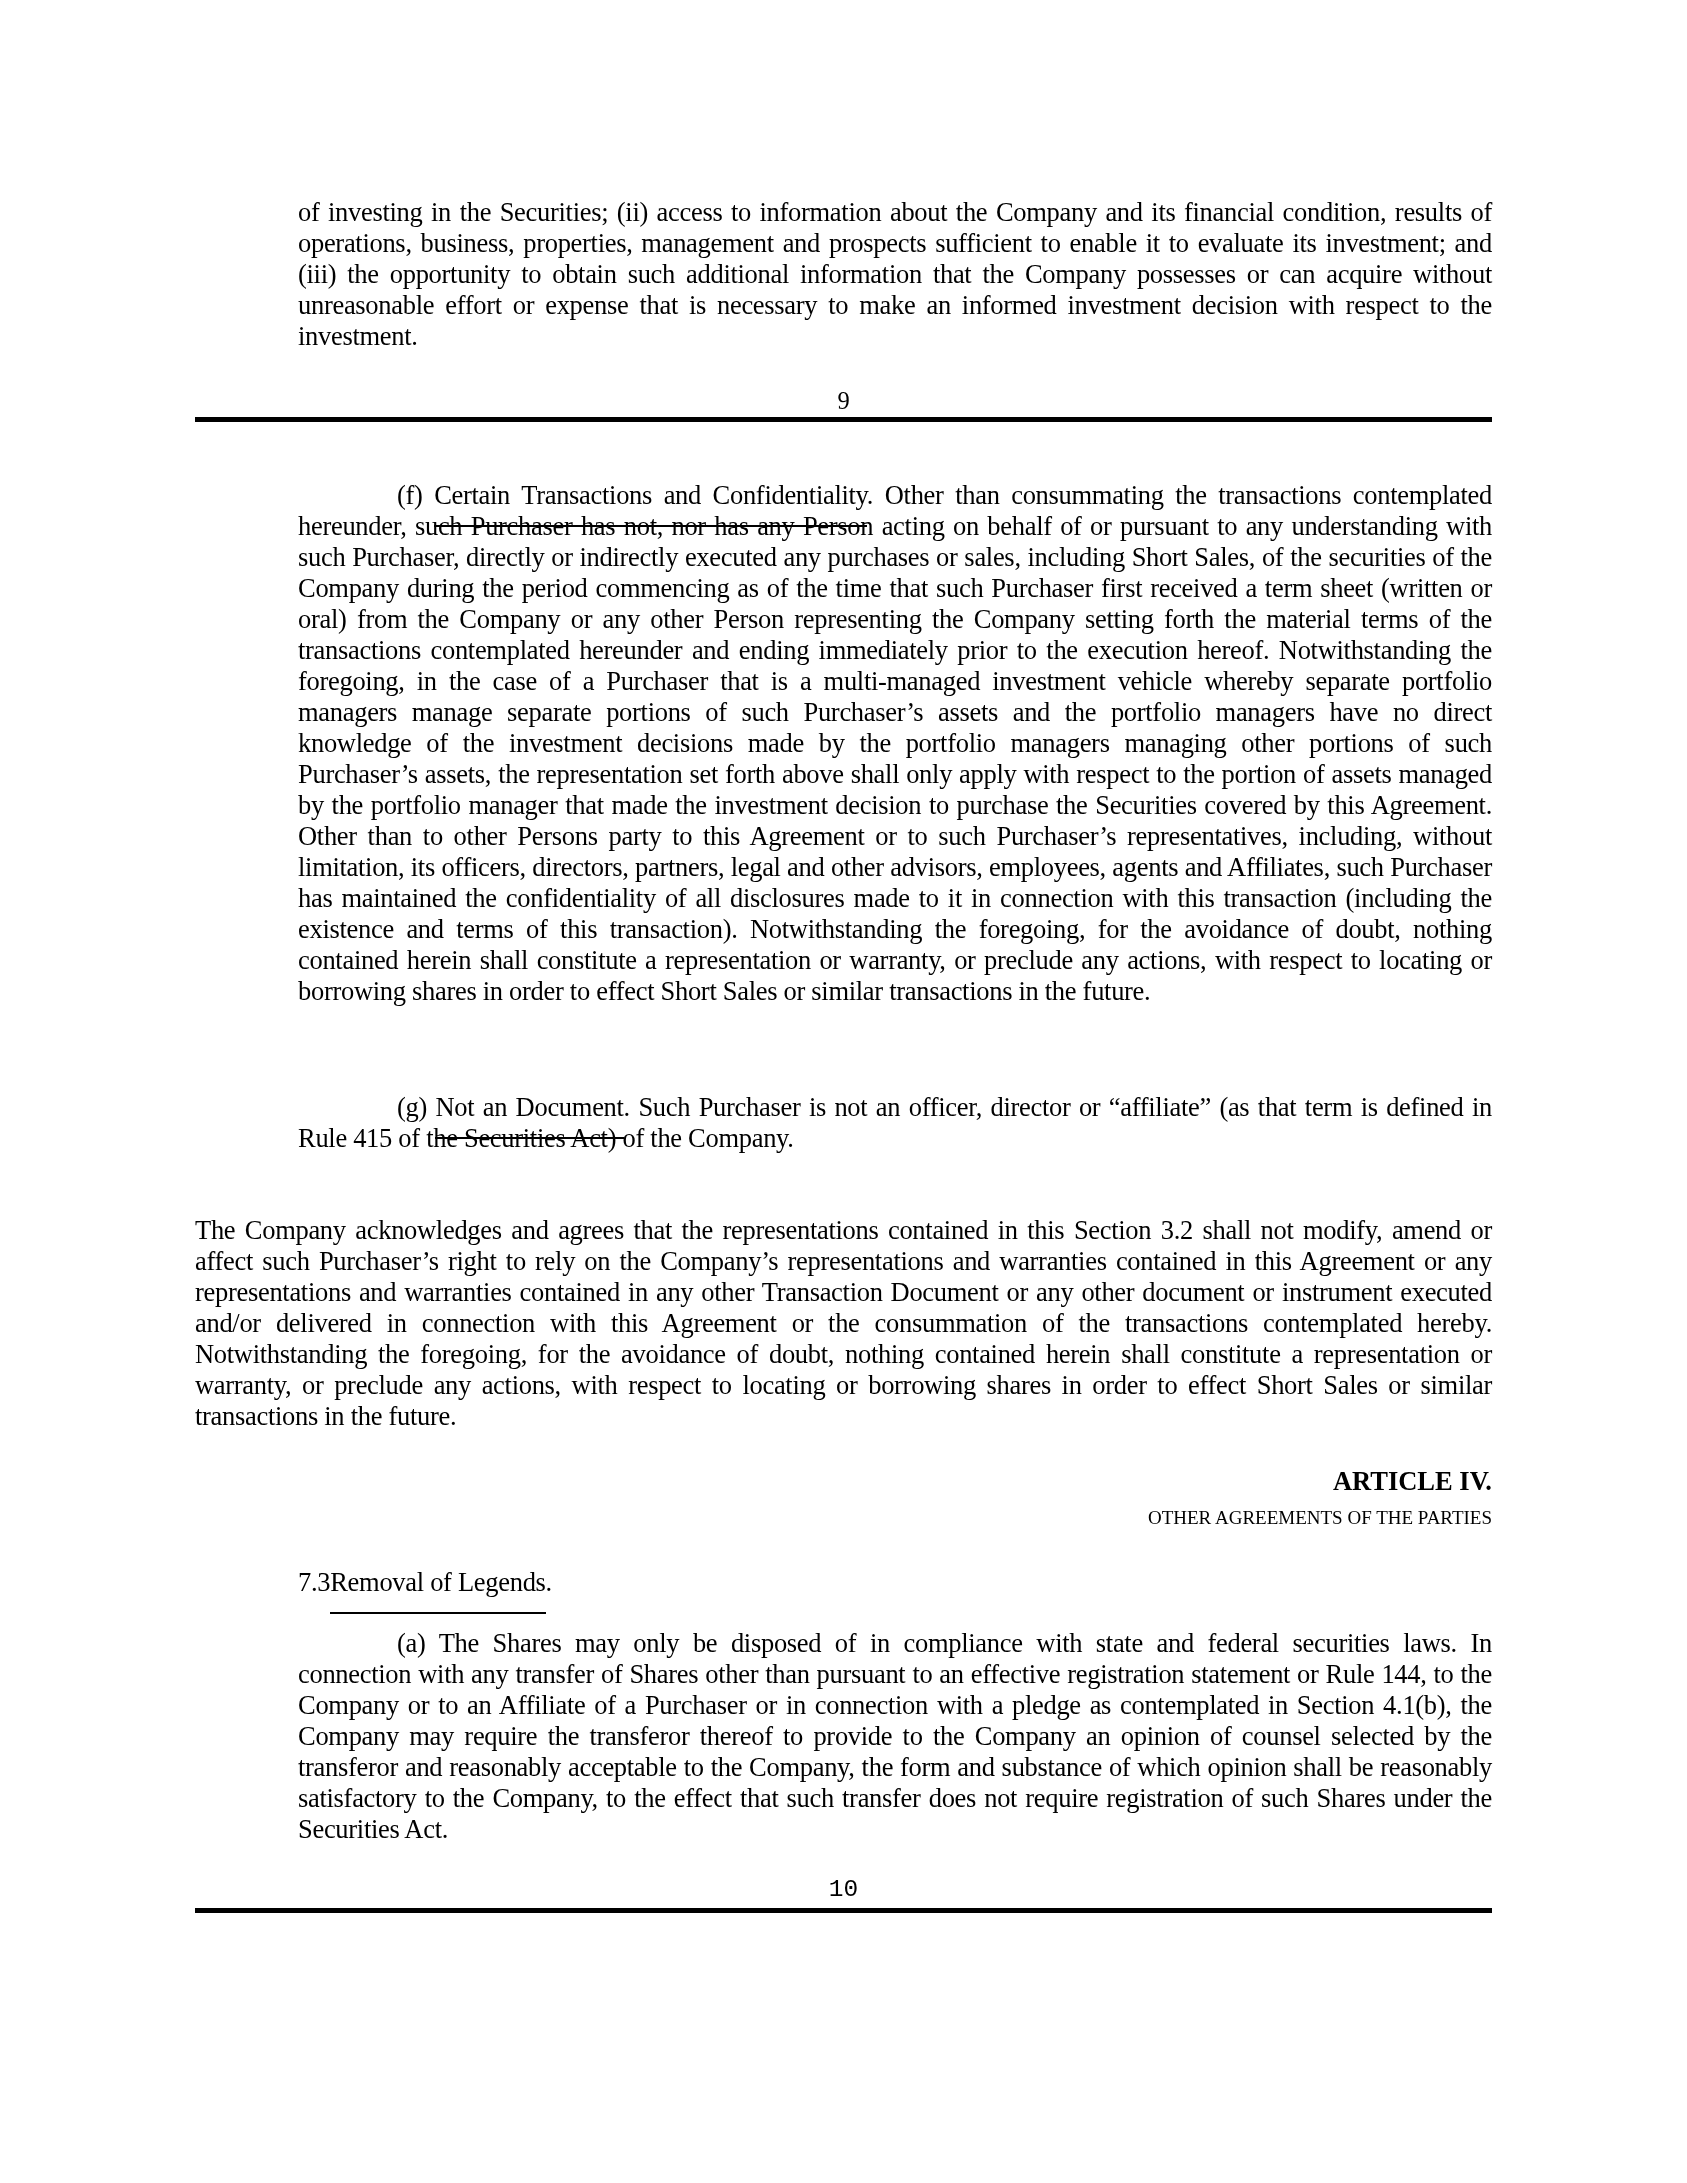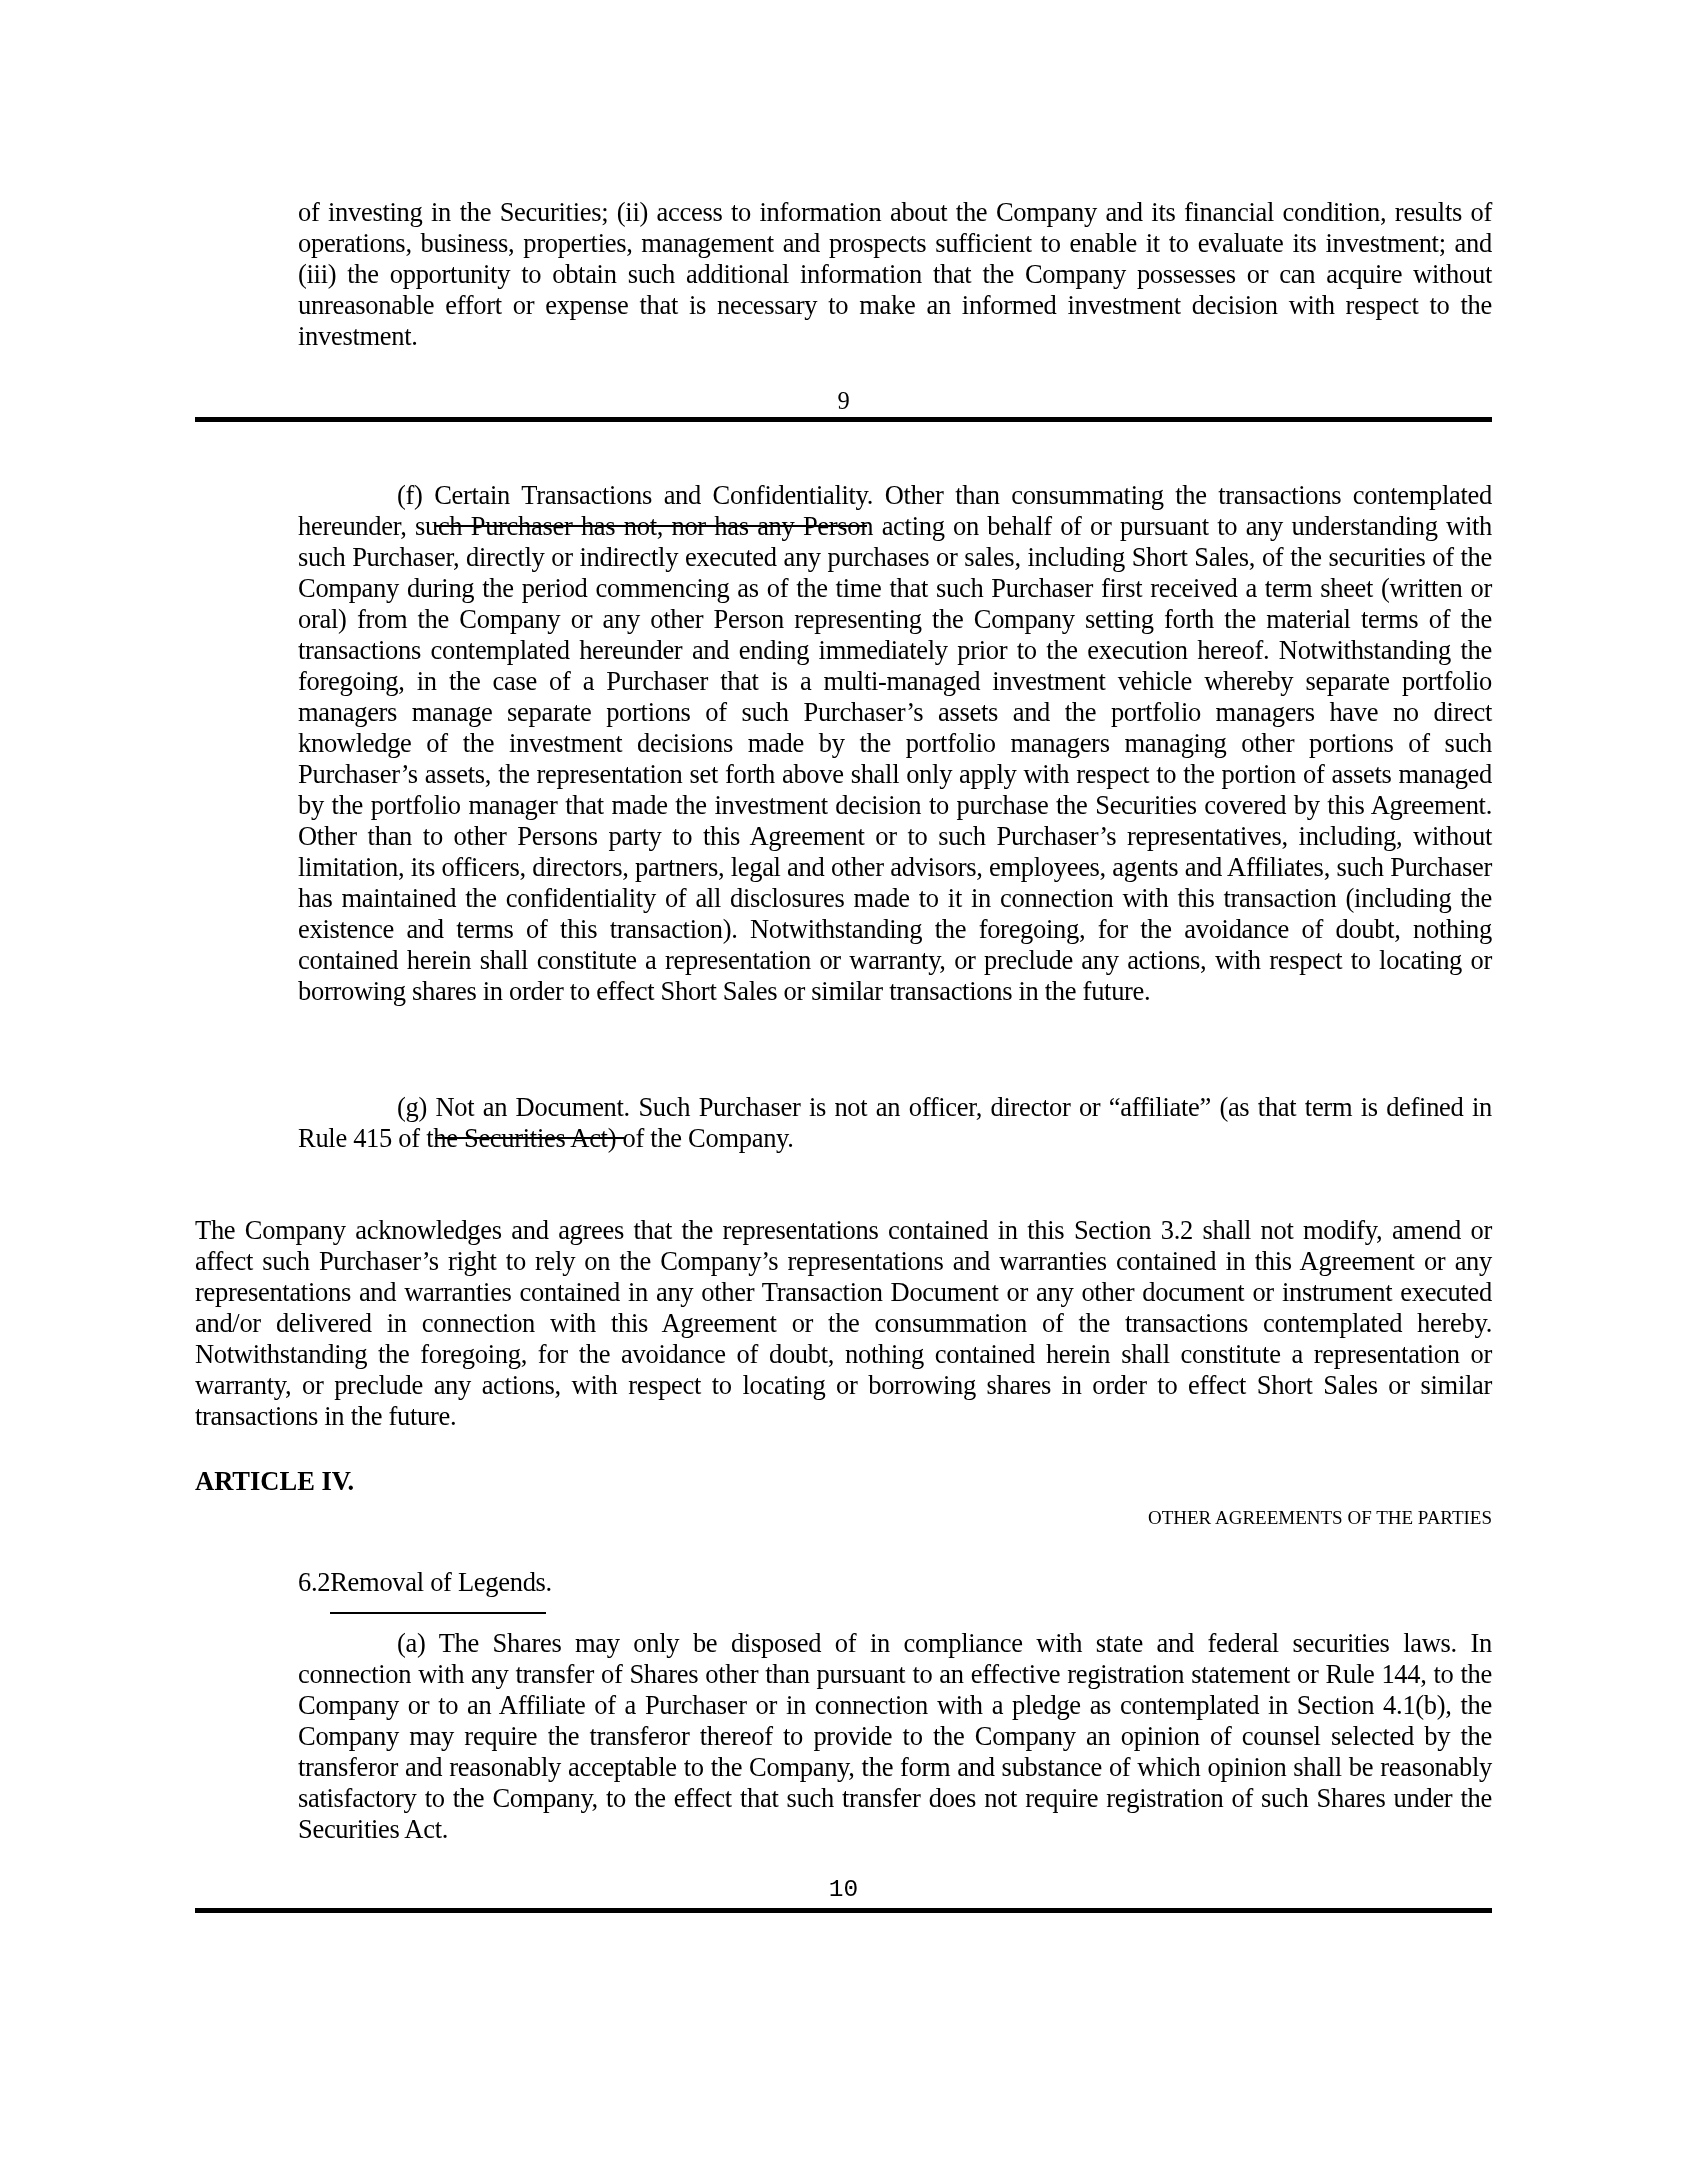--- a/index.html
+++ b/index.html
@@ -53,21 +53,21 @@
     height: 4.6px;
     background: #000000;
     border: none;
     margin: 0;
   }
   .article-heading {
     position: absolute;
     left: 0;
     width: 1297px;
     margin: 0;
-    text-align: left;
+    text-align: right;
     font-size: 26.5px;
     line-height: 31px;
     font-weight: bold;
   }
   .article-subheading {
     position: absolute;
     left: 0;
     width: 1297px;
     margin: 0;
     text-align: right;
@@ -104,21 +104,21 @@
     <p class="para block-indent first-indent pos-sec-f"><span>(f) </span><span class="u-head">Certain Transactions and Confidentiality</span><span>. Other than consummating the transactions contemplated hereunder, such Purchaser has not, nor has any Person acting on behalf of or pursuant to any understanding with such Purchaser, directly or indirectly executed any purchases or sales, including Short Sales, of the securities of the Company during the period commencing as of the time that such Purchaser first received a term sheet (written or oral) from the Company or any other Person representing the Company setting forth the material terms of the transactions contemplated hereunder and ending immediately prior to the execution hereof. Notwithstanding the foregoing, in the case of a Purchaser that is a multi-managed investment vehicle whereby separate portfolio managers manage separate portions of such Purchaser’s assets and the portfolio managers have no direct knowledge of the investment decisions made by the portfolio managers managing other portions of such Purchaser’s assets, the representation set forth above shall only apply with respect to the portion of assets managed by the portfolio manager that made the investment decision to purchase the Securities covered by this Agreement. Other than to other Persons party to this Agreement or to such Purchaser’s representatives, including, without limitation, its officers, directors, partners, legal and other advisors, employees, agents and Affiliates, such Purchaser has maintained the confidentiality of all disclosures made to it in connection with this transaction (including the existence and terms of this transaction). Notwithstanding the foregoing, for the avoidance of doubt, nothing contained herein shall constitute a representation or warranty, or preclude any actions, with respect to locating or borrowing shares in order to effect Short Sales or similar transactions in the future.</span></p>
 
     <p class="para block-indent first-indent pos-sec-g"><span>(g) </span><span class="u-head">Not an Document</span><span>. Such Purchaser is not an officer, director or “affiliate” (as that term is defined in Rule 415 of the Securities Act) of the Company.</span></p>
 
     <p class="para full-width pos-acknowledgement">The Company acknowledges and agrees that the representations contained in this Section 3.2 shall not modify, amend or affect such Purchaser’s right to rely on the Company’s representations and warranties contained in this Agreement or any representations and warranties contained in any other Transaction Document or any other document or instrument executed and/or delivered in connection with this Agreement or the consummation of the transactions contemplated hereby. Notwithstanding the foregoing, for the avoidance of doubt, nothing contained herein shall constitute a representation or warranty, or preclude any actions, with respect to locating or borrowing shares in order to effect Short Sales or similar transactions in the future.</p>
 
     <h2 class="article-heading pos-article-heading">ARTICLE IV.</h2>
 
     <div class="article-subheading pos-article-sub">OTHER AGREEMENTS OF THE PARTIES</div>
 
-    <p class="para block-indent pos-sec-41"><span>6.2</span><span class="u-head">Removal of Legends</span><span>.</span></p>
+    <p class="para block-indent pos-sec-41"><span>7.3</span><span class="u-head">Removal of Legends</span><span>.</span></p>
 
     <p class="para block-indent first-indent pos-sec-a"><span>(a) </span><span>The Shares may only be disposed of in compliance with state and federal securities laws. In connection with any transfer of Shares other than pursuant to an effective registration statement or Rule 144, to the Company or to an Affiliate of a Purchaser or in connection with a pledge as contemplated in Section 4.1(b), the Company may require the transferor thereof to provide to the Company an opinion of counsel selected by the transferor and reasonably acceptable to the Company, the form and substance of which opinion shall be reasonably satisfactory to the Company, to the effect that such transfer does not require registration of such Shares under the Securities Act.</span></p>
 
     <div class="page-num pos-page10-num">10</div>
 
     <div class="rule pos-rule-bottom"></div>
 
   </div>
 </div>
 

